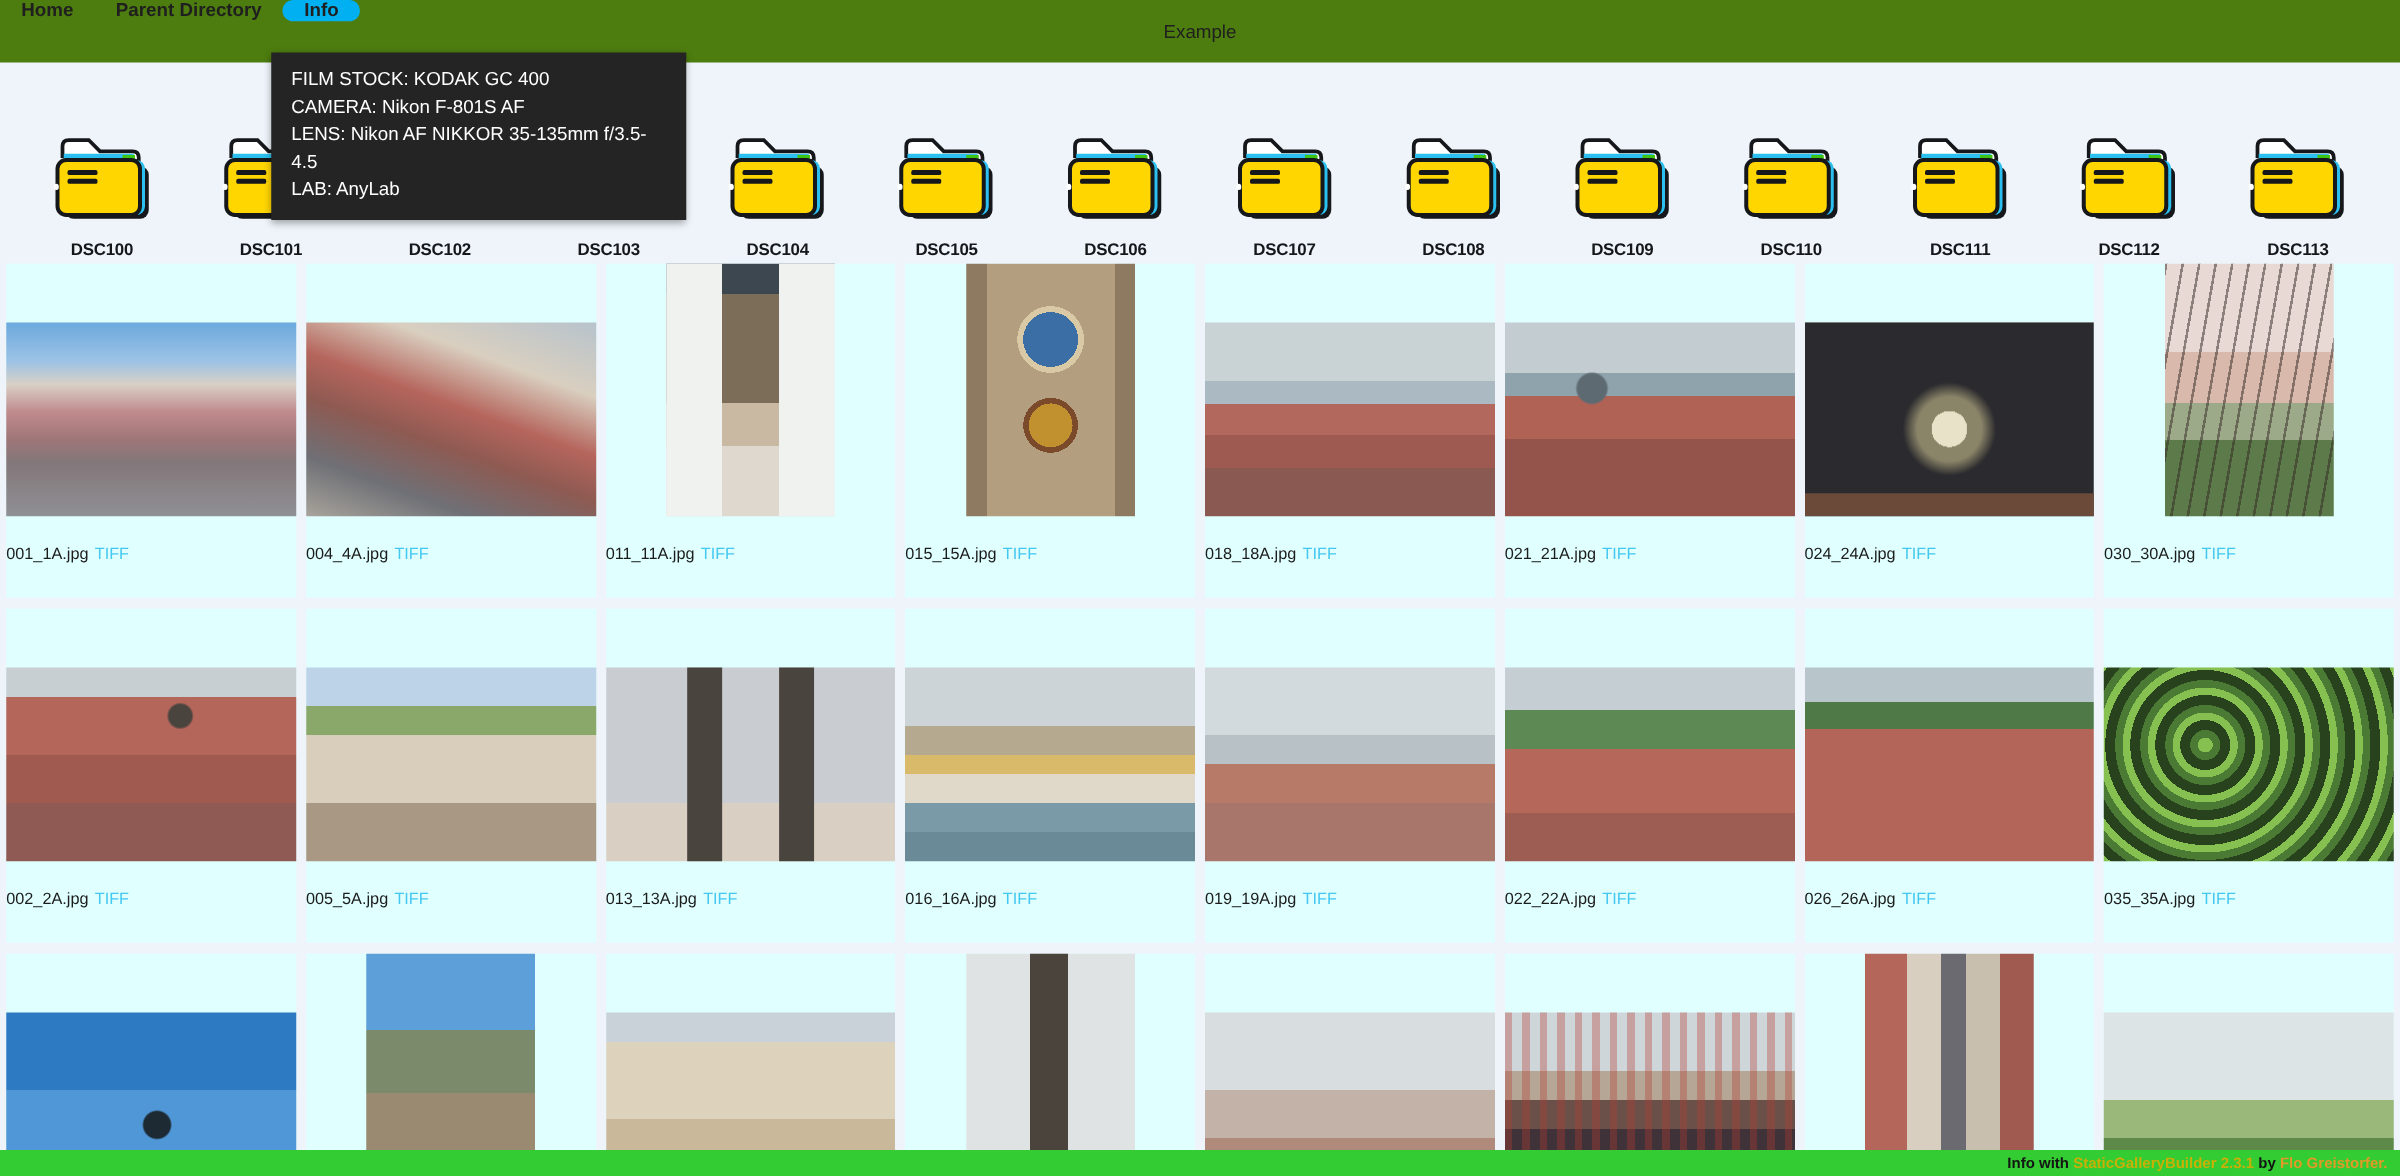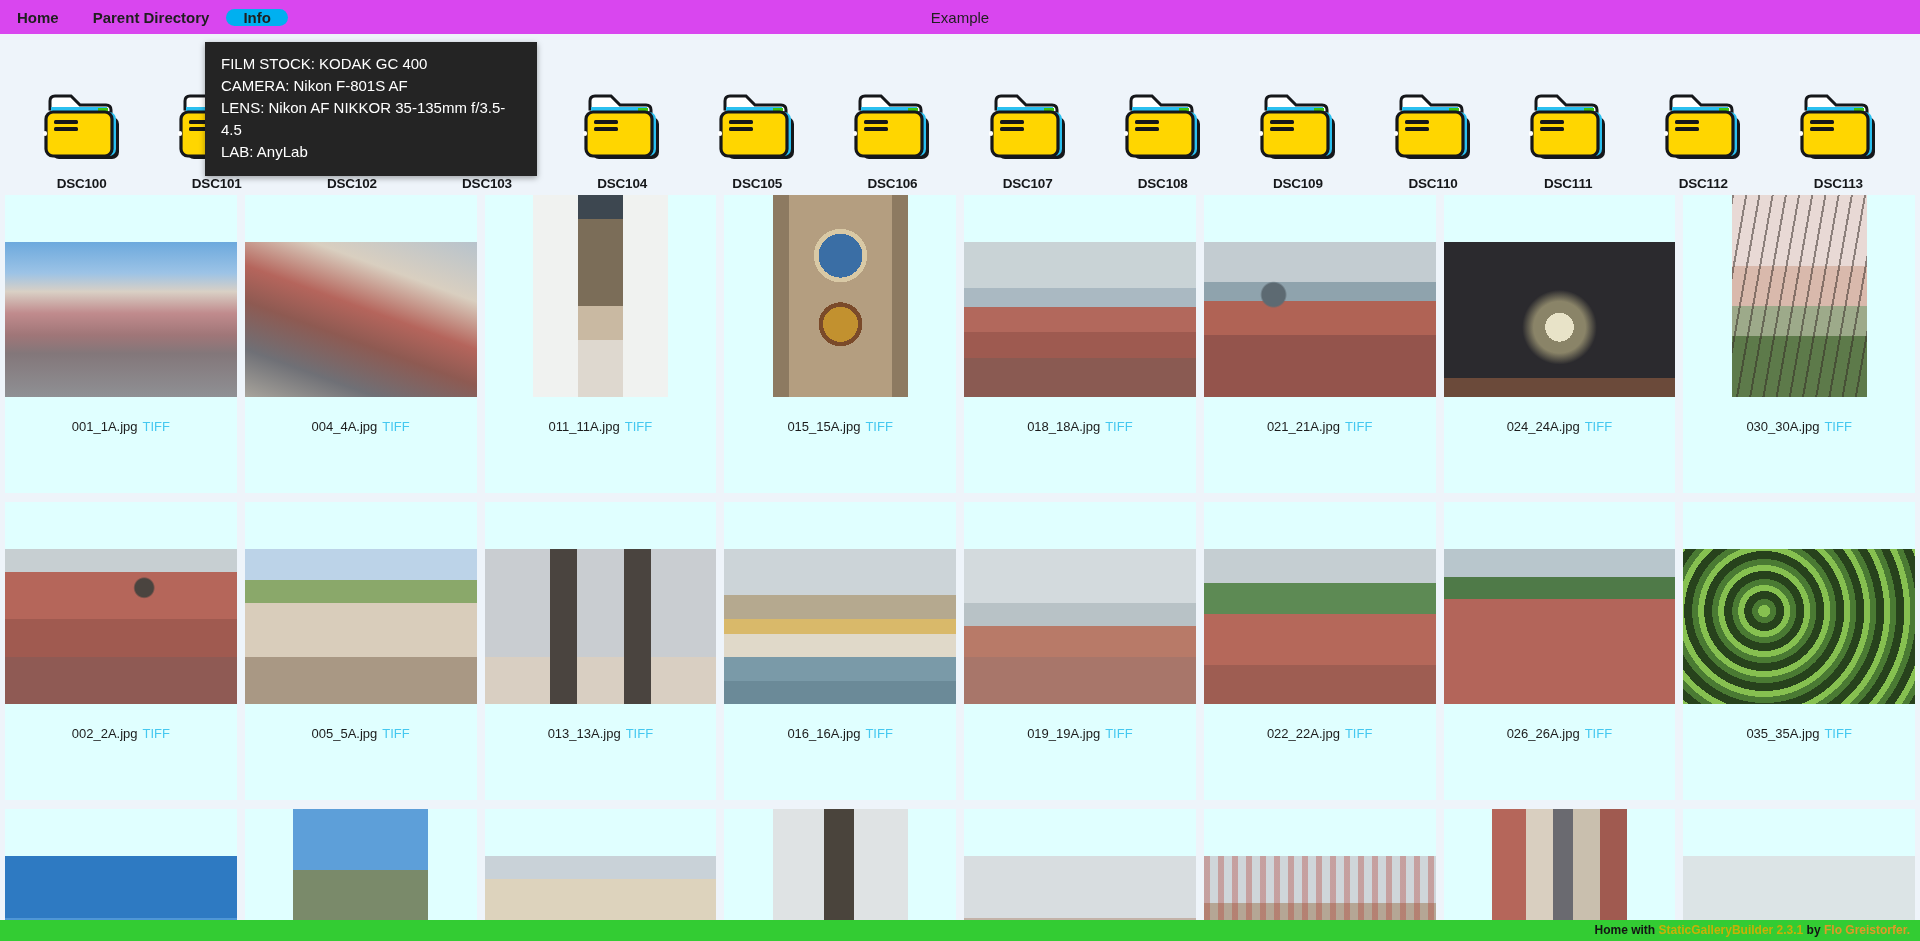--- a/index.html
+++ b/index.html
@@ -3,58 +3,57 @@
 <meta charset="utf-8">
 <style>
   html,body{margin:0;padding:0;overflow:hidden;}
   body{
     width:1920px;height:941px;position:relative;
     background:#eef4fa;
     font-family:"Liberation Sans",sans-serif;
   }
   
   .nav{
-    height:34px;background:#d946ef;display:flex;align-items:center;
+    height:50px;background:#4d7c0f;display:flex;align-items:flex-start;
     position:relative;z-index:5;
   }
   .nav-item{
     display:flex;align-items:center;padding:0 17px;
     font-size:15px;font-weight:bold;color:#1f1f1f;cursor:pointer;
   }
   .nav-item.active{background:#00b0f0;border-radius:16px;}
   .nav-title{
     position:absolute;left:0;right:0;top:0;bottom:0;
     display:flex;align-items:center;justify-content:center;
     font-size:15px;font-weight:normal;color:#1f1f1f;pointer-events:none;
   }
   
   .tooltip{
-    position:absolute;left:205px;top:42px;width:300px;z-index:9;
+    position:absolute;left:217px;top:42px;width:300px;z-index:9;
     background:#242424;color:#ffffff;
     padding:11px 16px 13px 16px;font-size:15px;line-height:22px;
     box-shadow:0 2px 6px rgba(0,0,0,.35);
   }
   
   .folder-row{
     display:flex;justify-content:space-around;align-items:center;
     padding:50px 14px 0 14px;height:161px;box-sizing:border-box;
   }
   .folder{width:110px;display:flex;flex-direction:column;align-items:center;cursor:pointer;}
   .folder svg{display:block;}
   .folder-label{
     margin-top:13px;font-size:13.5px;font-weight:bold;color:#15171a;letter-spacing:-.2px;
   }
   
   .gallery{padding:0 5px;}
   .photo-row{
     display:grid;grid-template-columns:repeat(8,1fr);gap:8px;margin-bottom:9px;
   }
   .photo-cell{
-    background:#e0ffff;height:298px;display:flex;flex-direction:column;
-    align-items:center;
+    background:#e0ffff;height:267px;display:flex;flex-direction:column;
   }
   .thumb-area{
     height:202px;width:100%;display:flex;align-items:flex-end;justify-content:center;
   }
   .thumb{cursor:pointer;}
   .thumb.landscape{width:100%;height:155px;}
   .thumb.portrait{width:135px;height:202px;}
   .caption{
     margin-top:22px;font-size:13px;color:#1c1c1c;white-space:nowrap;
   }
@@ -451,17 +450,17 @@
       </div>
       <div class="photo-cell">
         <div class="thumb-area">
           <div class="thumb landscape t24"></div>
         </div>
       </div>
     </div>
   </div>
 
 <div class="footer">
-  <span>Home with</span>
+  <span>Info with</span>
   <a class="builder-link">StaticGalleryBuilder 2.3.1</a>
   <span>by</span>
   <a class="author-link">Flo Greistorfer.</a>
 </div>
 
 </body></html>

